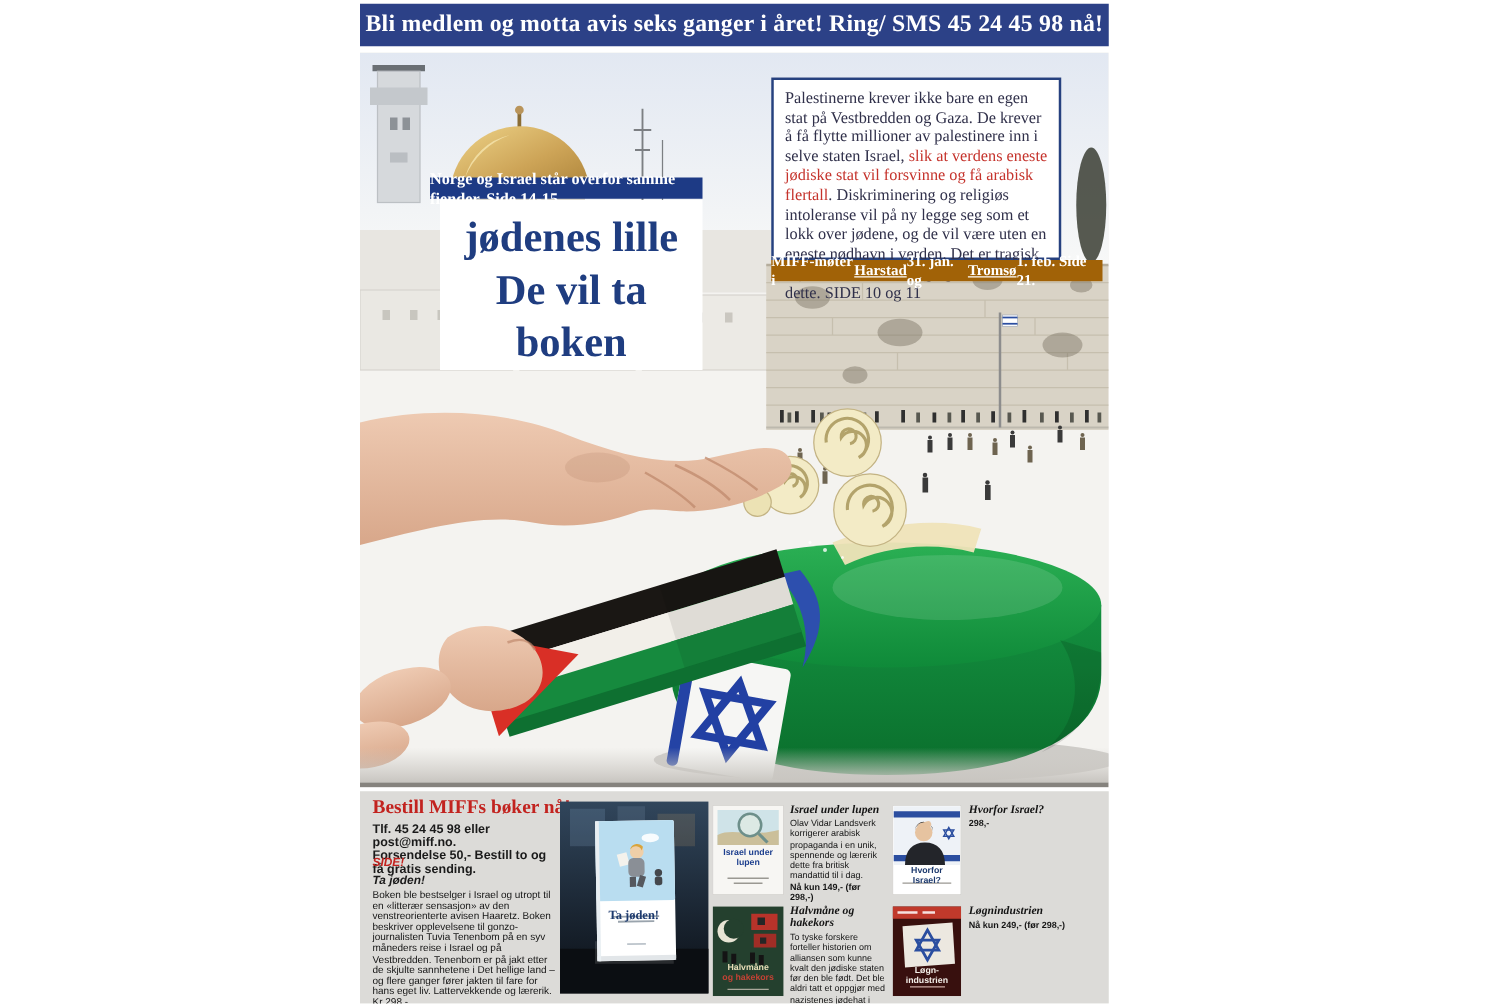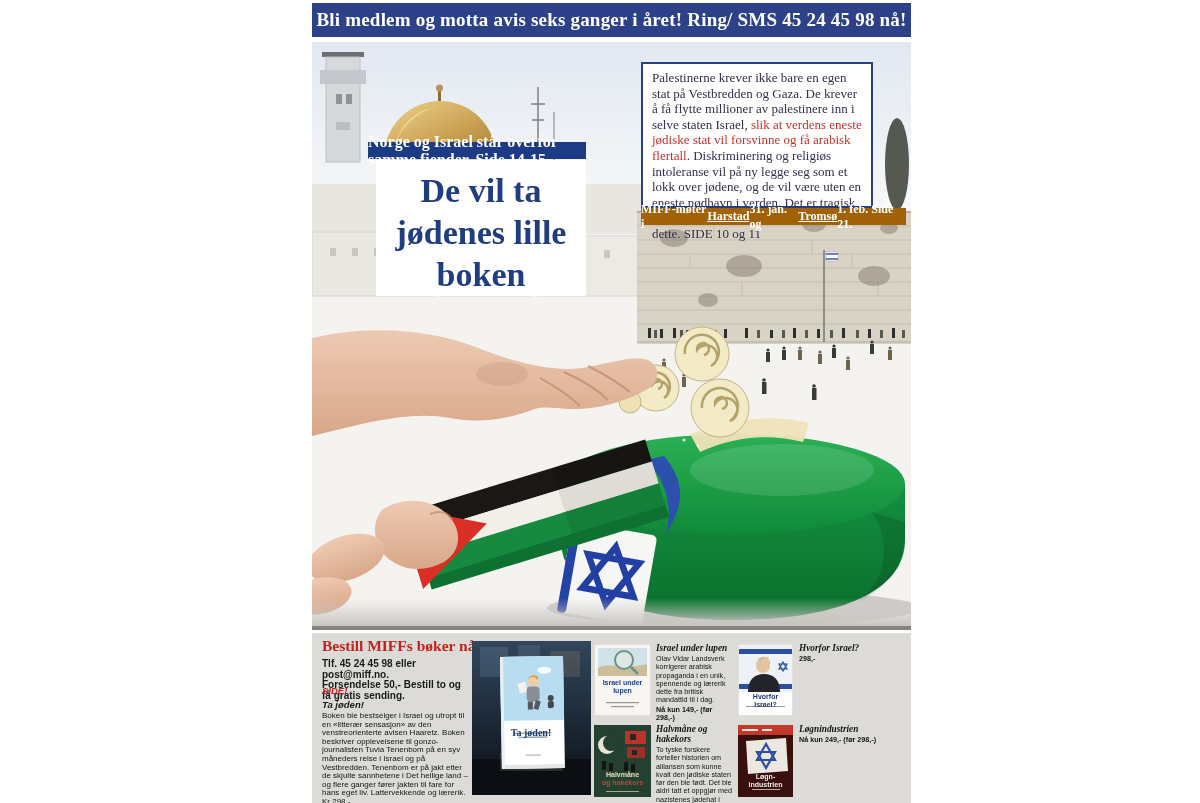--- a/index.html
+++ b/index.html
@@ -1,31 +1,31 @@
 <!DOCTYPE html>
 <html><head>
 <meta charset="utf-8">
 <style>
   html,body{margin:0;padding:0;background:#ffffff;}
   .canvas{position:relative;width:1200px;height:803px;background:#ffffff;overflow:hidden;
           font-family:"Liberation Serif",serif;}
   .abs{position:absolute;}
-  .page{left:312px;top:0;width:599px;height:803px;}
+  .page{left:288px;top:0;width:599px;height:803px;}
 
   
   .banner{left:0;top:3px;width:599px;height:34px;background:#2c4187;color:#ffffff;
           display:flex;align-items:center;justify-content:center;
           font-weight:bold;font-size:19px;letter-spacing:.2px;}
 
   
   .photo{left:0;top:42px;width:599px;height:588px;background:#f6f5f2;overflow:hidden;}
 
   
   .toplabel{left:56px;top:142px;width:218px;height:17px;background:#1d3a85;color:#fff;
-            font-weight:bold;font-size:16px;display:flex;align-items:center;justify-content:center;}
+            font-weight:bold;font-size:13px;display:flex;align-items:center;justify-content:center;}
   .headbox{left:64px;top:160px;width:210px;height:136px;background:#ffffff;
            color:#1f3d80;font-weight:bold;font-size:34px;line-height:42px;text-align:center;
            padding-top:10px;box-sizing:border-box;}
   .introbox{left:329px;top:62px;width:232px;height:146px;background:#ffffff;
             border:2px solid #26417f;box-sizing:border-box;padding:6px 9px;
             font-size:13px;line-height:15.6px;color:#30304a;}
   .introbox .red{color:#c5332c;}
   .meetbar{left:329px;top:208px;width:265px;height:17px;background:#a16207;color:#fff;
            font-weight:bold;font-size:12px;display:flex;align-items:center;justify-content:center;}
   .meetbar .u{text-decoration:underline;cursor:pointer;}
@@ -315,22 +315,22 @@
         <rect x="0" y="556" width="599" height="28" fill="url(#fade)"></rect>
         <rect x="0" y="584" width="599" height="4" fill="#86837e"></rect>
       </svg>
     </div>
 
     <div class="abs toplabel">
       <span>Norge og Israel står overfor samme fiender. Side 14-15.</span>
     </div>
 
     <div class="abs headbox">
+      <div>jødenes lille</div>
       <div>De vil ta</div>
-      <div>jødenes lille</div>
       <div>boken</div>
     </div>
 
     <div class="abs introbox">
       <span>Palestinerne krever ikke bare en egen stat på Vestbredden og Gaza. De krever å få flytte millioner av palestinere inn i selve staten Israel, </span><span class="red">slik at verdens eneste jødiske stat vil forsvinne og få arabisk flertall</span><span>. Diskriminering og religiøs intoleranse vil på ny legge seg som et lokk over jødene, og de vil være uten en eneste nødhavn i verden. Det er tragisk at sterke krefter i Norge gir sin støtte til dette. </span><span>SIDE 10 og 11</span>
     </div>
 
     <div class="abs meetbar">
       <span>MIFF-møter i </span>
         <span class="u">Harstad</span>

